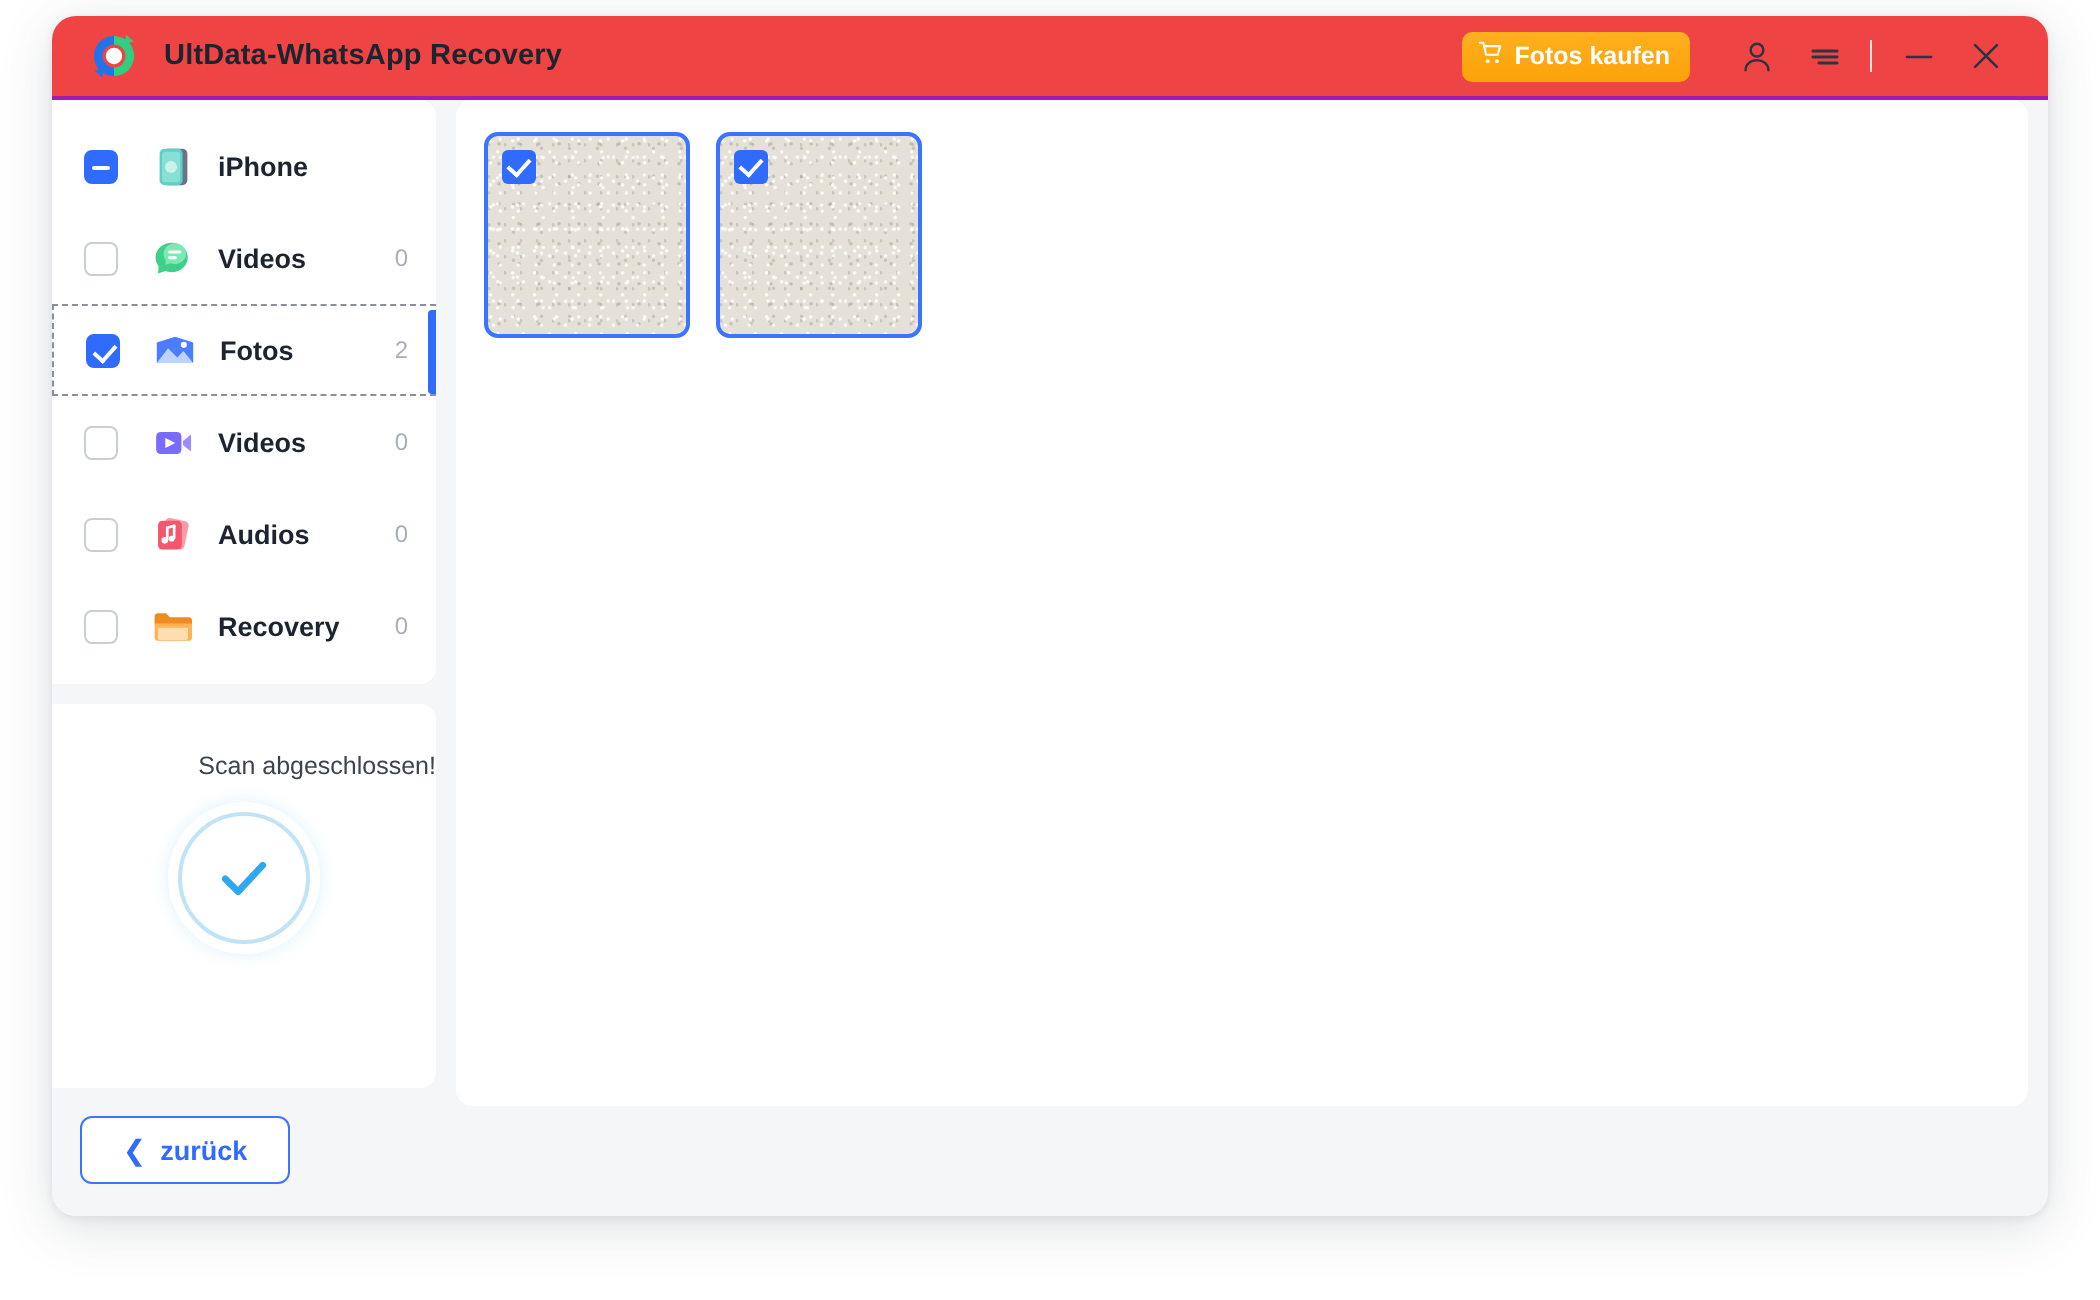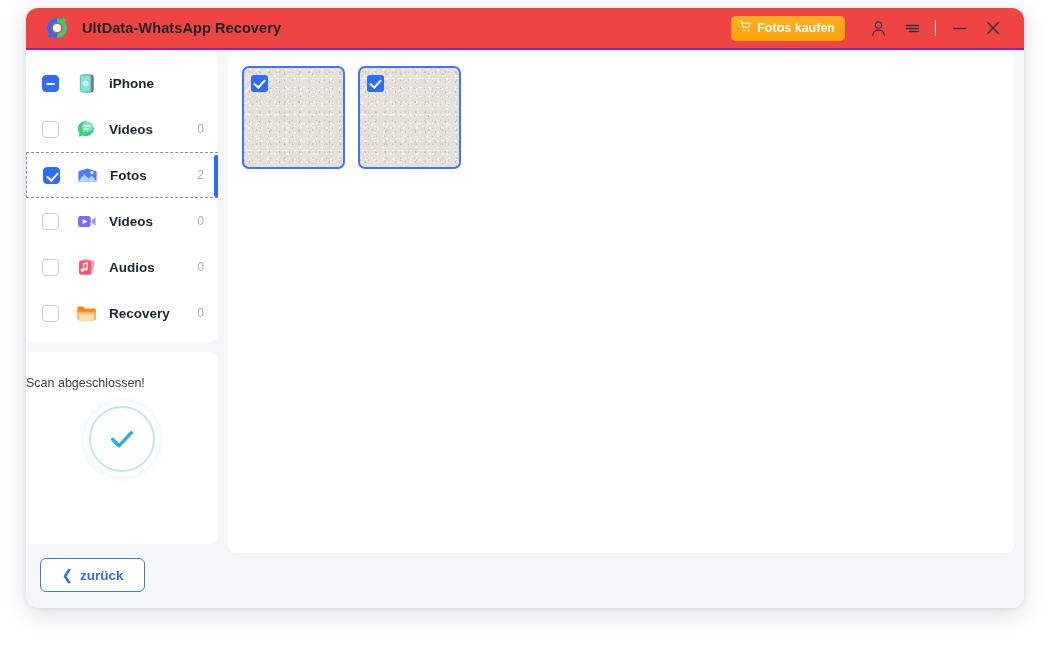--- a/index.html
+++ b/index.html
@@ -87,21 +87,21 @@
   }
   .side-card {
     background: #ffffff;
     border-radius: 0 8px 8px 0;
   }
   .card-top { height: 292px; padding-top: 10px; }
   .card-bottom {
     margin-top: 10px;
     height: 192px;
     padding-top: 24px;
-    text-align: left;
+    text-align: right;
   }
   .side-item {
     position: relative;
     height: 46px;
     display: flex;
     align-items: center;
     padding: 0 10px 0 16px;
     cursor: pointer;
   }
   .side-item.selected {

